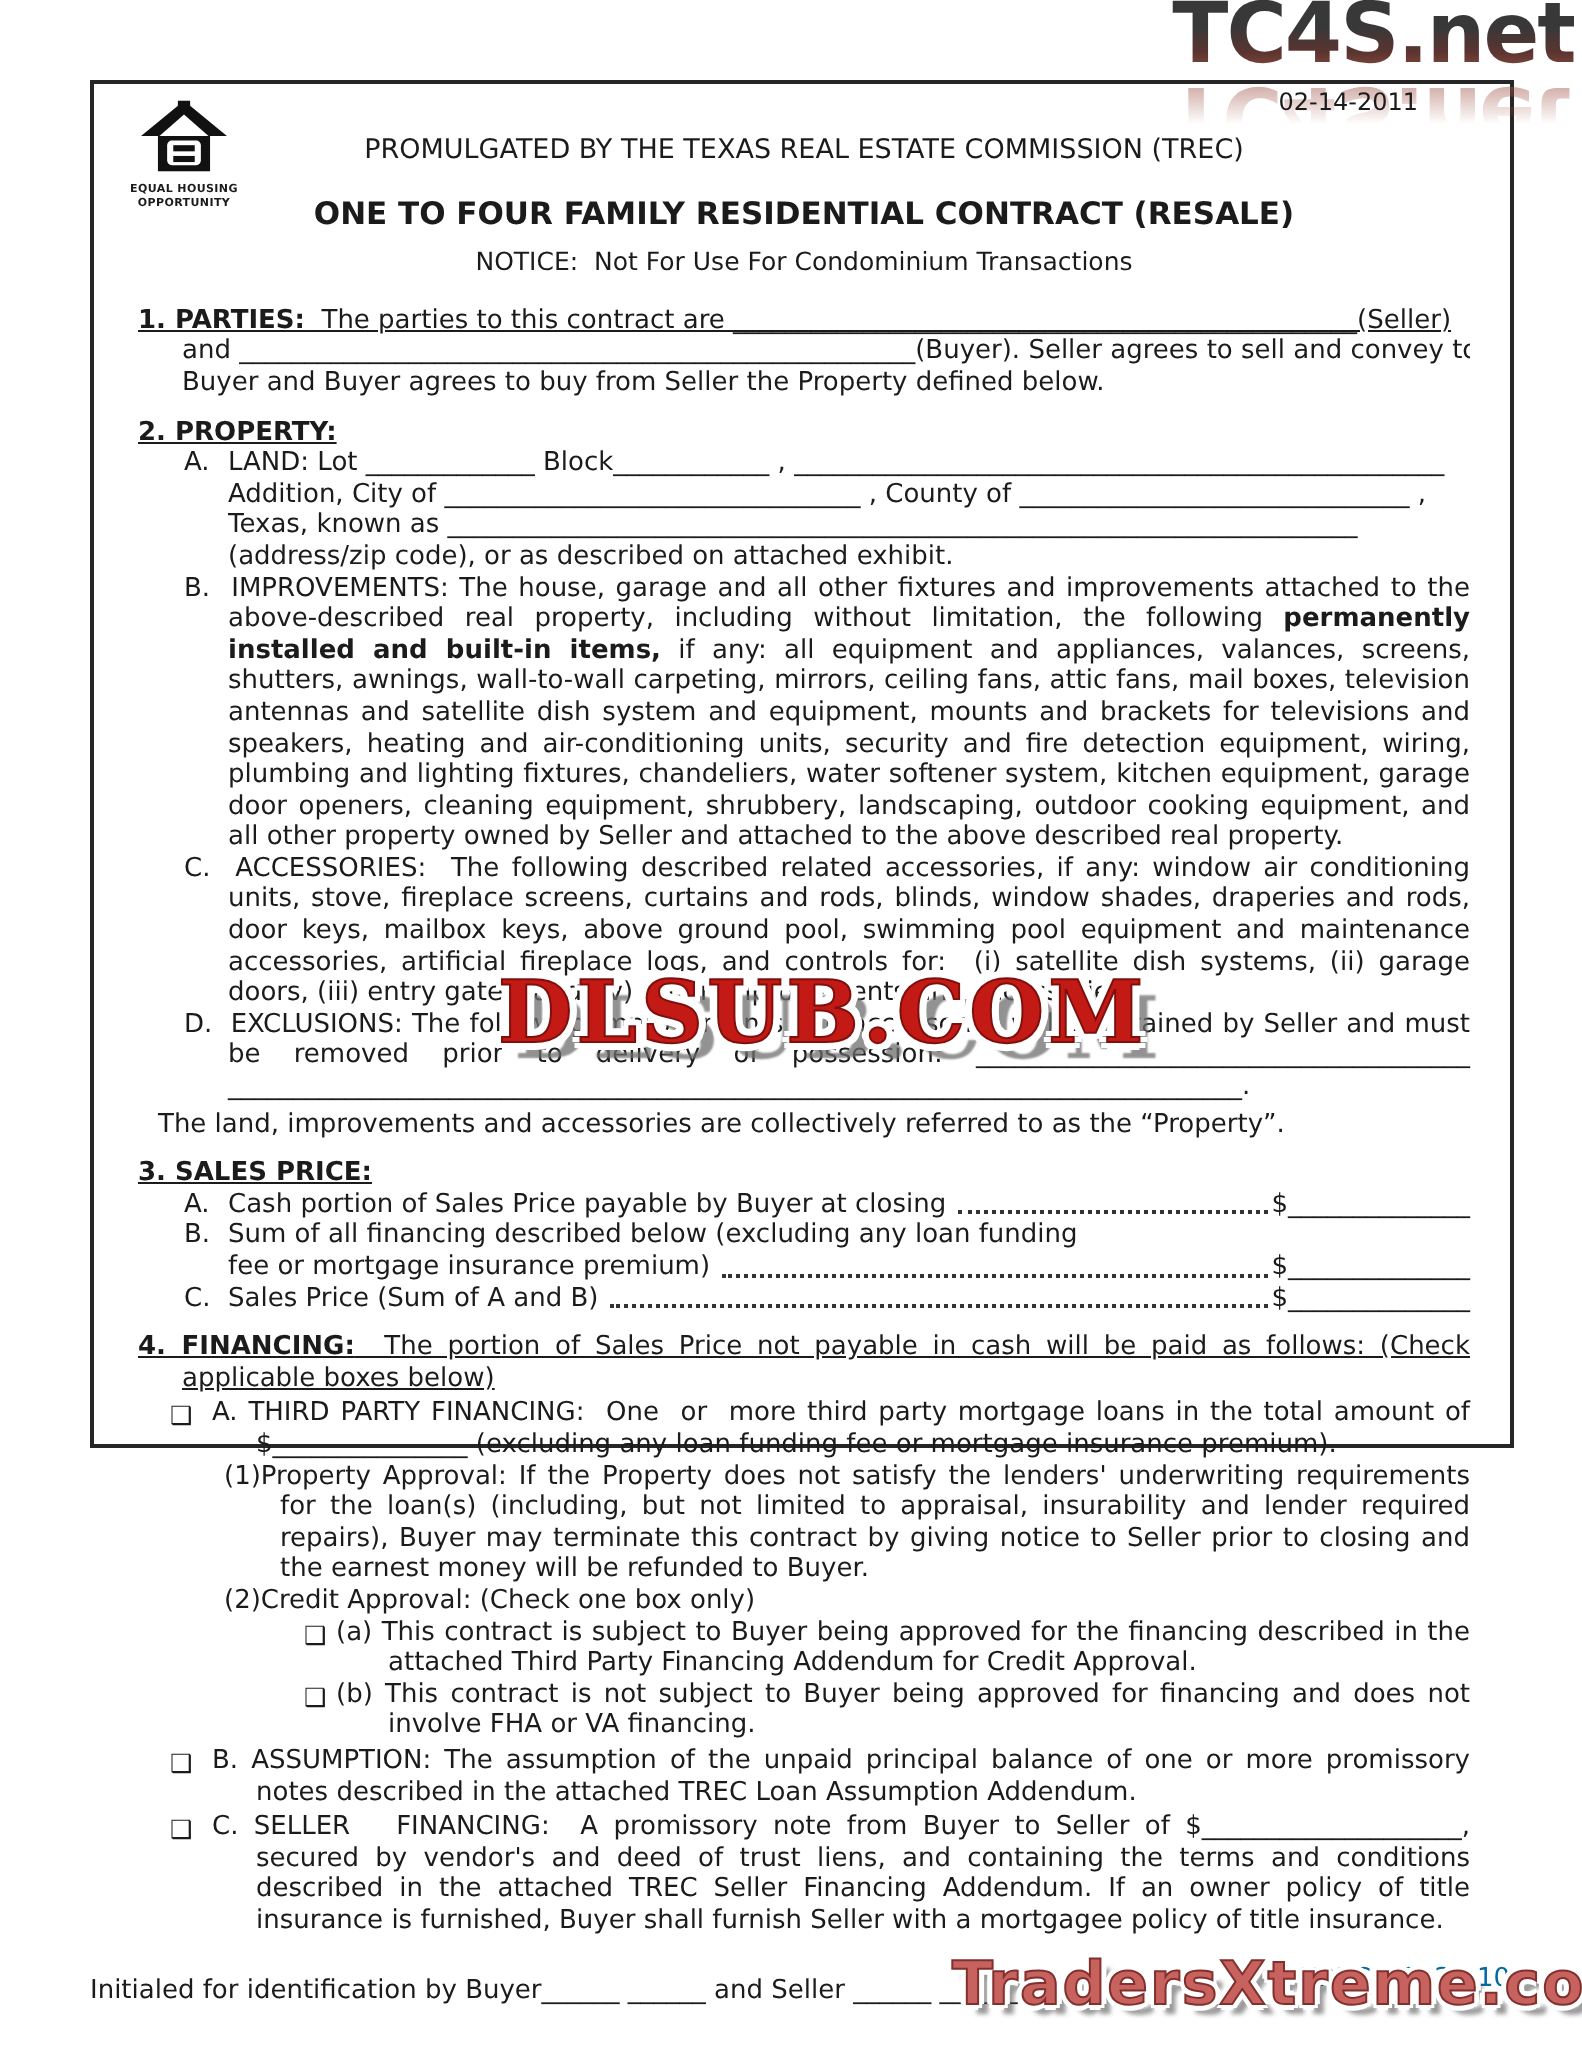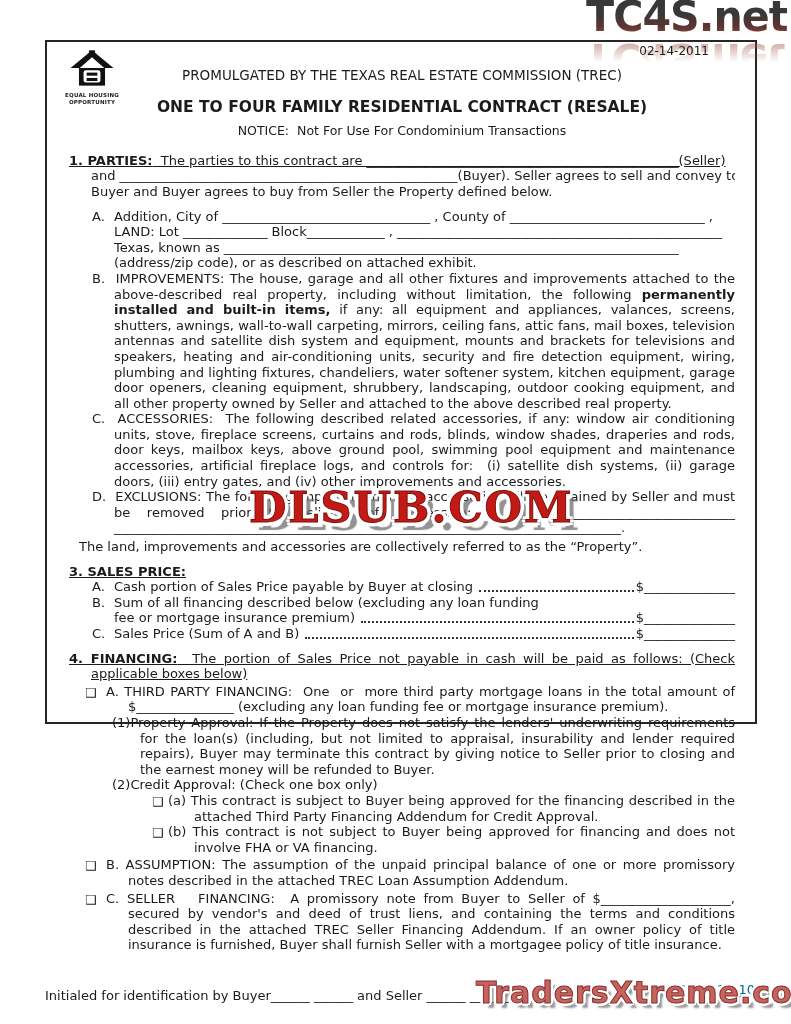--- a/index.html
+++ b/index.html
@@ -130,29 +130,30 @@
 
     <div class="sec">
       <p class="hang nwrap"><span class="b" data-bind="section1.label">1. PARTIES:</span><span data-bind="section1.line1">&nbsp; The parties to this contract are ________________________________________________(Seller)</span></p>
       <div class="cont" data-bind-lines="section1.lines">
           <div>and ____________________________________________________(Buyer). Seller agrees to sell and convey to</div>
           <div>Buyer and Buyer agrees to buy from Seller the Property defined below.</div>
         </div>
     </div>
 
     <div class="sec">
+      <p class="hang b" data-bind="section2.label">2. PROPERTY:</p>
       <div class="sub">
         <div class="sub-item">
           <span data-bind="section2.a.label">A.</span>&nbsp;
           <span style="display:inline"></span>
         </div>
         <div class="sub-item" style="padding-left:22px; text-indent:0; margin-top:-15.6px;">
           <div style="margin-left:0;" data-bind-lines="section2.a.lines">
+              <div>LAND: Lot _____________ Block____________ , __________________________________________________</div>
               <div>Addition, City of ________________________________ , County of ______________________________ ,</div>
-              <div>LAND: Lot _____________ Block____________ , __________________________________________________</div>
               <div>Texas, known as ______________________________________________________________________</div>
               <div>(address/zip code), or as described on attached exhibit.</div>
             </div>
         </div>
         <p class="sub-item just"><span data-bind="section2.b.label">B.</span>&nbsp;&nbsp;<span data-bind="section2.b.pre">IMPROVEMENTS: The house, garage and all other fixtures and improvements attached to the above-described real property, including without limitation, the following </span><span class="b" data-bind="section2.b.bold">permanently installed and built-in items,</span><span data-bind="section2.b.post"> if any: all equipment and appliances, valances, screens, shutters, awnings, wall-to-wall carpeting, mirrors, ceiling fans, attic fans, mail boxes, television antennas and satellite dish system and equipment, mounts and brackets for televisions and speakers, heating and air-conditioning units, security and fire detection equipment, wiring, plumbing and lighting fixtures, chandeliers, water softener system, kitchen equipment, garage door openers, cleaning equipment, shrubbery, landscaping, outdoor cooking equipment, and all other property owned by Seller and attached to the above described real property.</span></p>
         <p class="sub-item just"><span data-bind="section2.c.label">C.</span>&nbsp;&nbsp;<span data-bind="section2.c.text">ACCESSORIES:&nbsp; The following described related accessories, if any: window air conditioning units, stove, fireplace screens, curtains and rods, blinds, window shades, draperies and rods, door keys, mailbox keys, above ground pool, swimming pool equipment and maintenance accessories, artificial fireplace logs, and controls for:&nbsp; (i) satellite dish systems, (ii) garage doors, (iii) entry gates, and (iv) other improvements and accessories.</span></p>
         <p class="sub-item just"><span data-bind="section2.d.label">D.</span>&nbsp;&nbsp;<span data-bind="section2.d.text">EXCLUSIONS: The following improvements and accessories will be retained by Seller and must be removed prior to delivery of possession: ______________________________________ ______________________________________________________________________________.</span></p>
       </div>
       <p class="prop-note" data-bind="section2.property_note">The land, improvements and accessories are collectively referred to as the “Property”.</p>
     </div>

